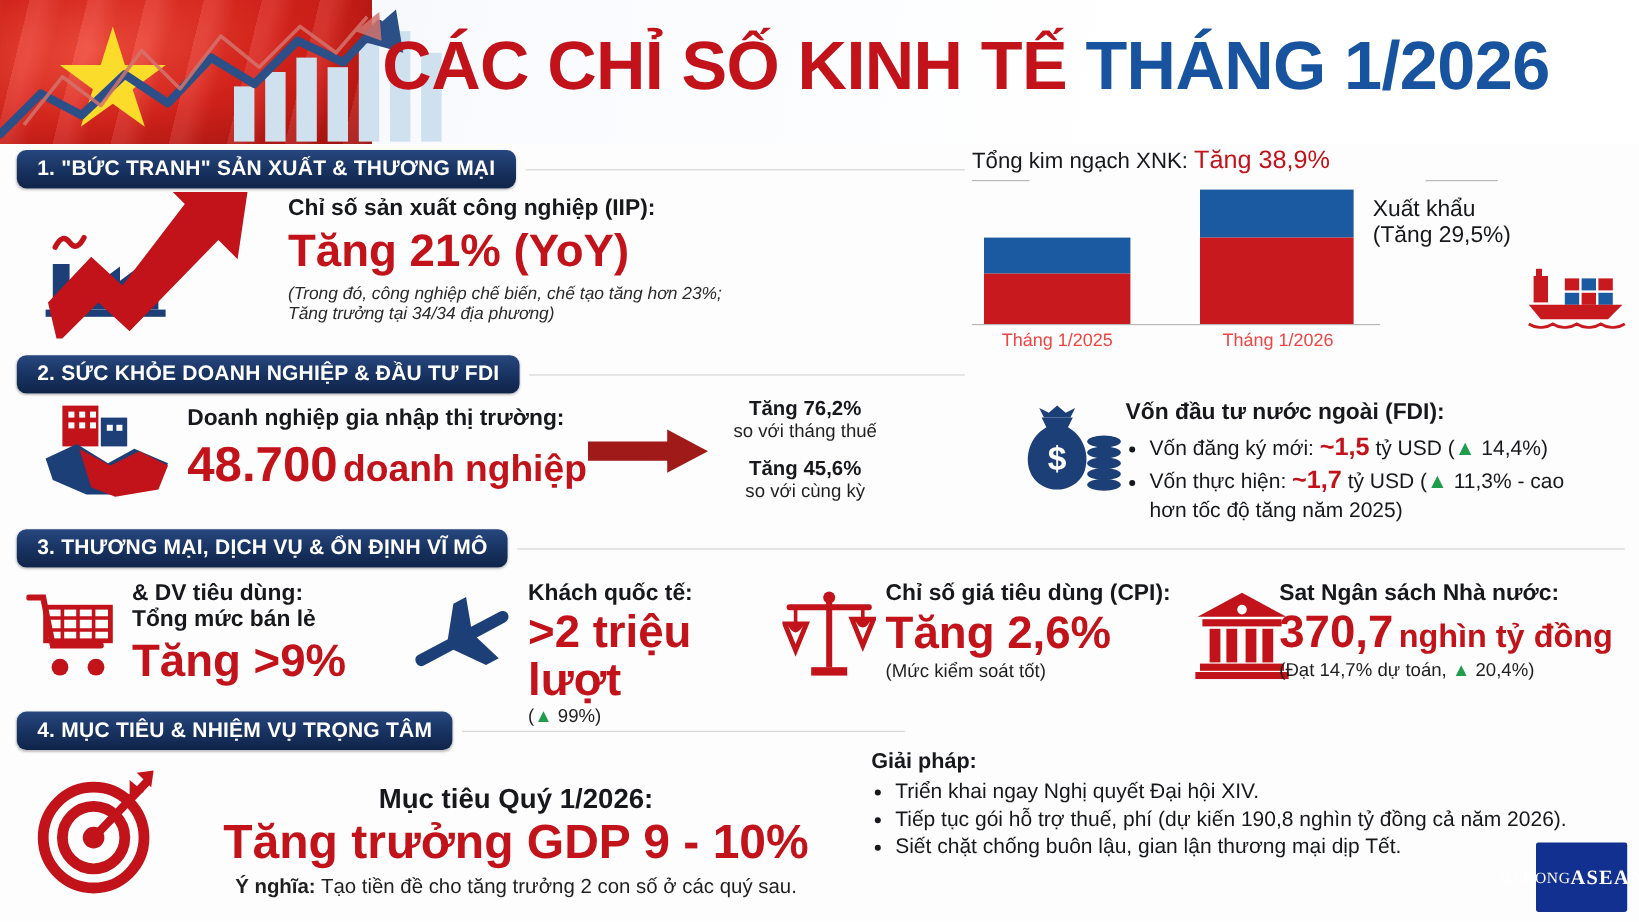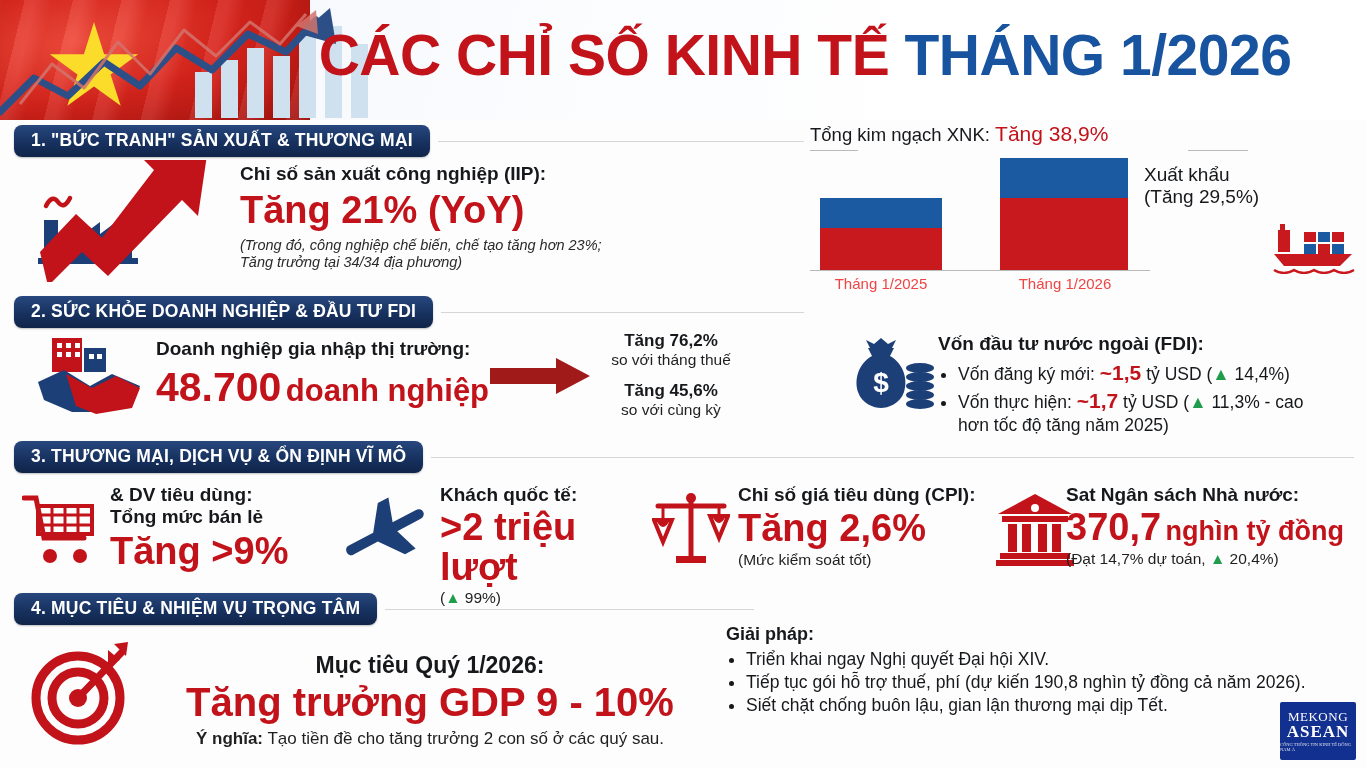--- a/index.html
+++ b/index.html
@@ -77,21 +77,21 @@
   .bseg{ width:100%; }
   .barlbl{ position:absolute; font-size:15px; color:#ef4444; text-align:center; white-space:nowrap; }
   .legtxt{ position:absolute; font-size:19px; color:#16181b; line-height:1.18; white-space:nowrap; }
 
   .bullets{ font-size:17.5px; line-height:1.32; color:#16181b; }
   .bullets li{ margin-left:20px; }
 
   .logo{
     position:absolute; right:10px; bottom:8px; width:76px; height:58px;
     background:#12308f; color:#fff; border-radius:2px;
-    display:flex; flex-direction:column; align-items:center; justify-content:center;
+    display:flex; align-items:center; justify-content:center;
     font-family:"Liberation Serif","DejaVu Serif",serif; line-height:1;
   }
   .logo .l1{ font-size:13px; letter-spacing:.5px; }
   .logo .l2{ font-size:17px; font-weight:bold; letter-spacing:1px; }
   .logo .l3{ font-size:4.5px; margin-top:3px; opacity:.85; }
 
   .icon{ position:absolute; }
 </style>
 </head>
 <body>

